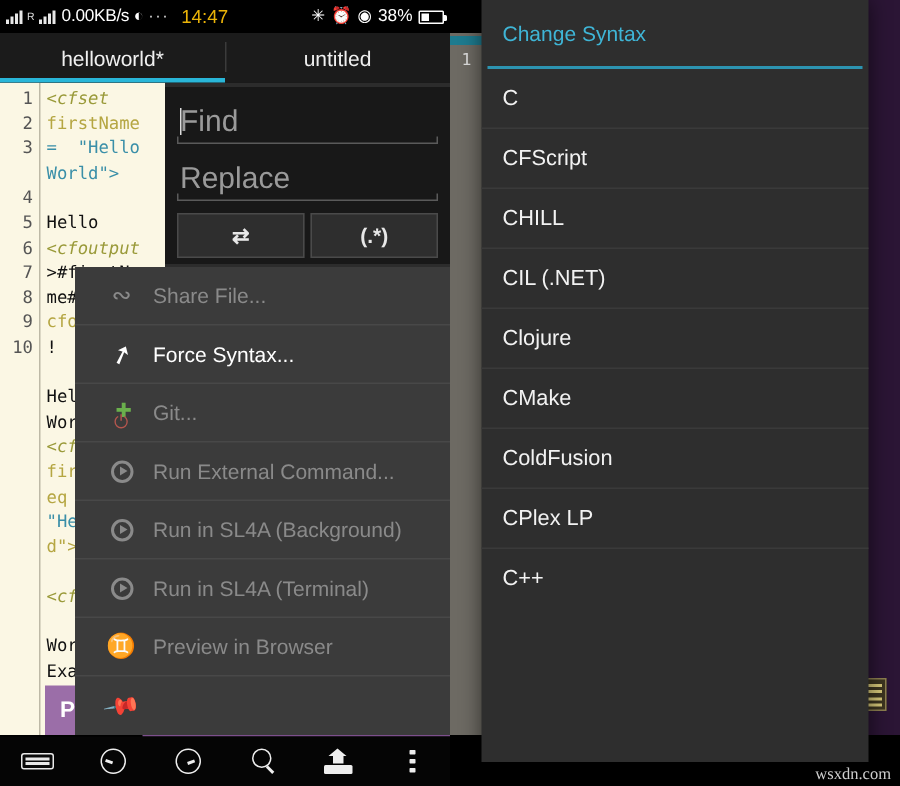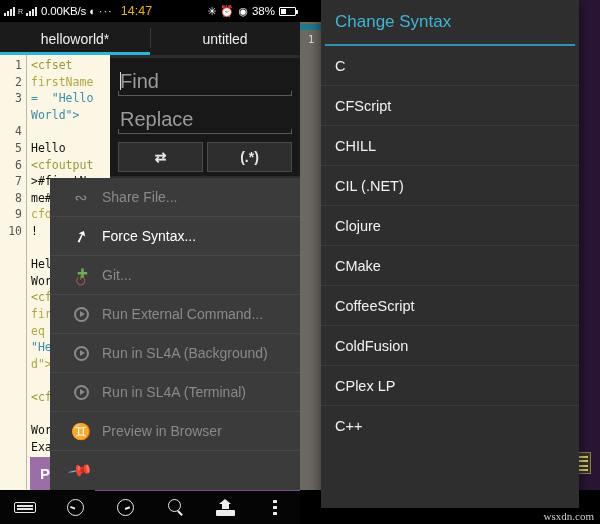--- a/index.html
+++ b/index.html
@@ -50,21 +50,21 @@
     background:#2c2c2c; z-index:10; overflow:hidden;}
   .code-pane{ position:absolute; left:0; top:0; width:110px; height:100%;
     background:#fbf7e4; display:flex; font-family:"DejaVu Sans Mono", monospace;
     font-size:11.5px; }
   .gutter{ width:26px; text-align:right; padding-right:4px; padding-top:2px;
     color:#555; background:#fbf7e4; }
   .gutter div{ height:16.6px; line-height:16.6px;}
   .gutter-line{ width:1px; background:#bdb9a6; }
   .codetext{ padding-left:4px; padding-top:2px; white-space:pre; color:#1a1a1a; }
   .codetext div{ height:16.6px; line-height:16.6px;}
-  .t-tag{ color:#9a9a3a; }
+  .t-tag{ color:#9a9a3a;font-style:italic; }
   .t-attr{ color:#b5a642; }
   .t-str{ color:#3a8fa8; }
   .t-plain{ color:#111; }
   .editor-right{ position:absolute; left:110px; top:0; right:0; bottom:0; background:#2c2c2c;}
 
   
   .pbadge{ position:absolute; left:30px; top:457px; width:30px; height:33px;
     background:#9b6ea8; color:#fff; font-size:15px; font-weight:bold;
     display:flex; align-items:center; justify-content:center; z-index:12;}
   .purple-strip{ position:absolute; left:95px; top:486px; width:205px; height:5px; background:#7c4f8c; z-index:11;}
@@ -130,21 +130,21 @@
     background:#2b1535; z-index:21;}
   .miniwidget{ position:absolute; left:573px; top:452px; width:18px; height:22px;
     background:#3d3520; border:1.5px solid #8e8050; z-index:24;}
   .miniwidget i{ display:block; height:2px; background:#d8c97a; margin:2.5px 2px 0 2px;}
   .blackbottom{ position:absolute; left:300px; top:490px; width:300px; height:34px; background:#000; z-index:25;}
 
   
   .dialog{ position:absolute; left:321px; top:0; width:258px; height:508px;
     background:#2e2e2e; z-index:50; box-shadow:0 0 14px rgba(0,0,0,.6);}
   .dlg-title{ height:44px; display:flex; align-items:center; padding-left:14px;
-    color:#3fb5d6; font-size:17px; }
+    color:#3fb5d6; font-size:14px; }
   .dlg-rule{ height:2px; background:#2c93b0; margin:0 4px;}
   .dlg-list{ position:relative; }
   .dlg-item{ height:40px; display:flex; align-items:center; padding-left:14px;
     color:#f2f2f2; font-size:14.5px; border-bottom:1px solid #3a3a3a;}
   .dlg-item:last-child{ border-bottom:none;}
 
   
   .wm{ position:absolute; right:6px; bottom:2px; color:#cfcfcf; font-size:11px; z-index:90;
     font-family:"Liberation Serif", serif;}
 </style>
@@ -348,23 +348,20 @@
         <div class="dlg-item">
           <span>CIL (.NET)</span>
         </div>
         <div class="dlg-item">
           <span>Clojure</span>
         </div>
         <div class="dlg-item">
           <span>CMake</span>
         </div>
         <div class="dlg-item">
-          <span>CoffeeScript</span>
-        </div>
-        <div class="dlg-item">
           <span>ColdFusion</span>
         </div>
         <div class="dlg-item">
           <span>CPlex LP</span>
         </div>
         <div class="dlg-item">
           <span>C++</span>
         </div>
       </div>
   </div>

